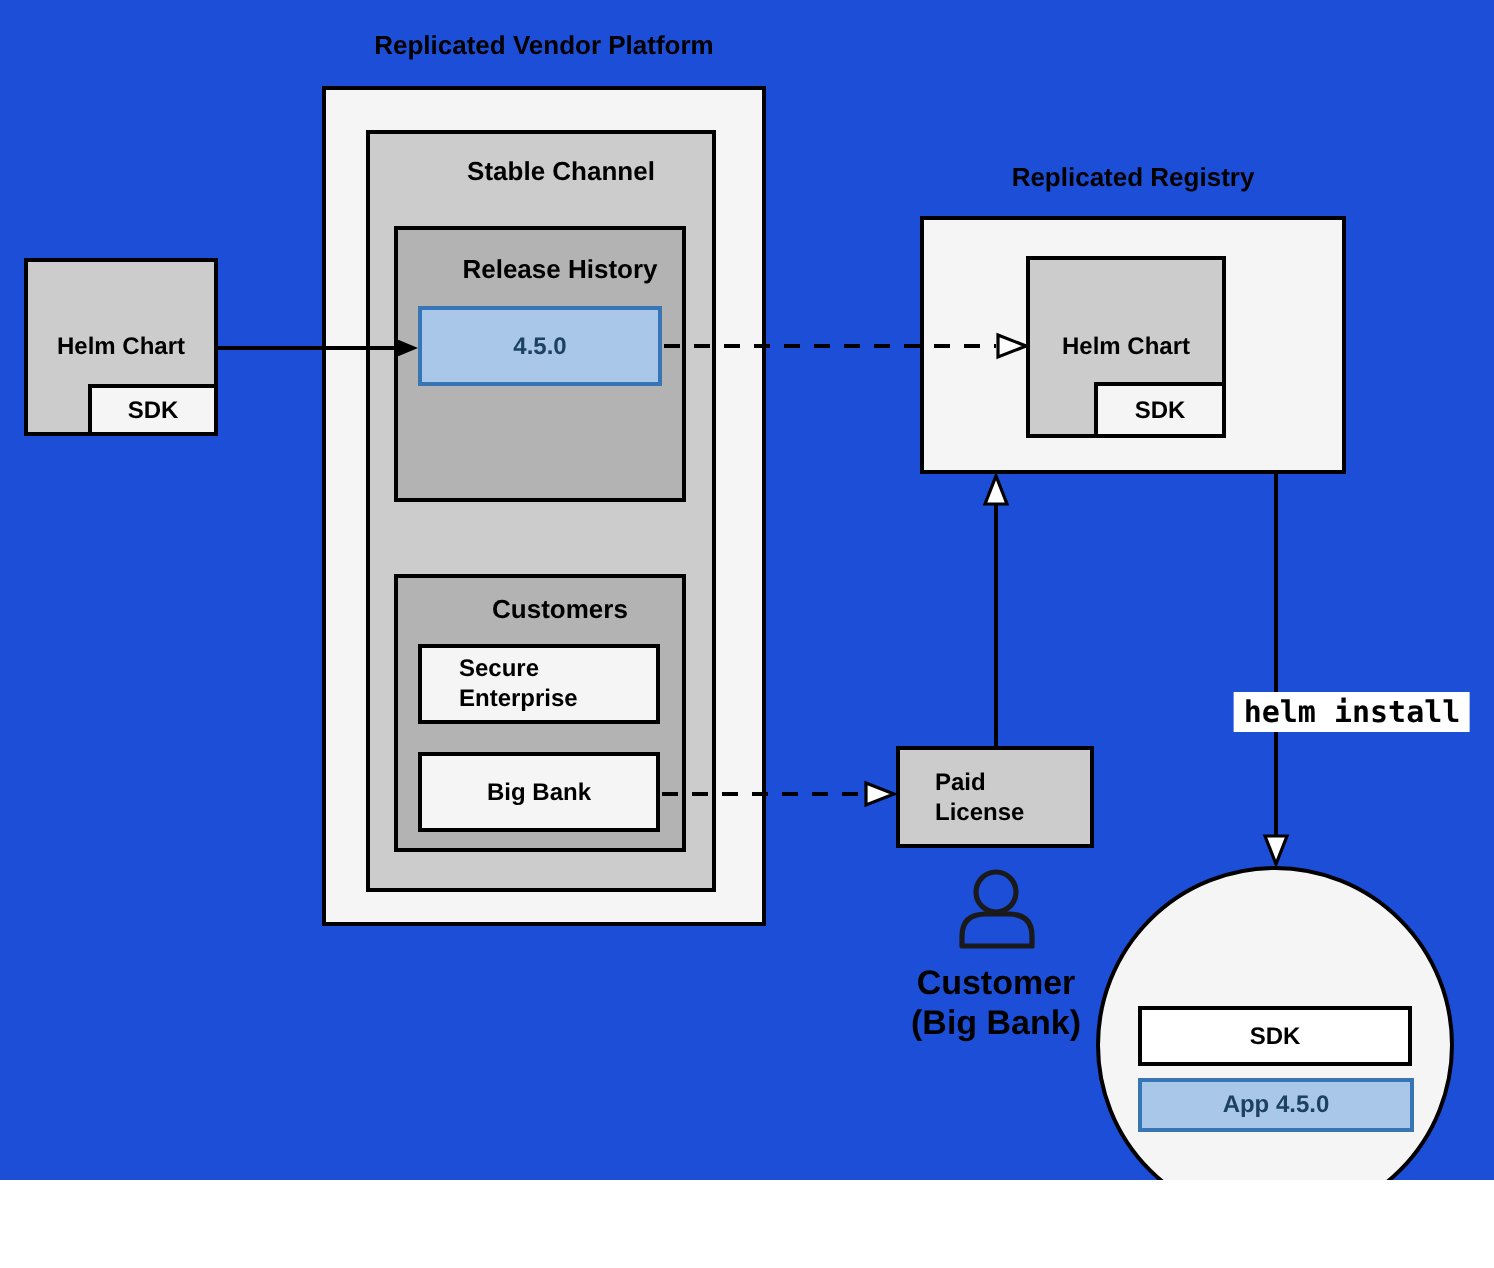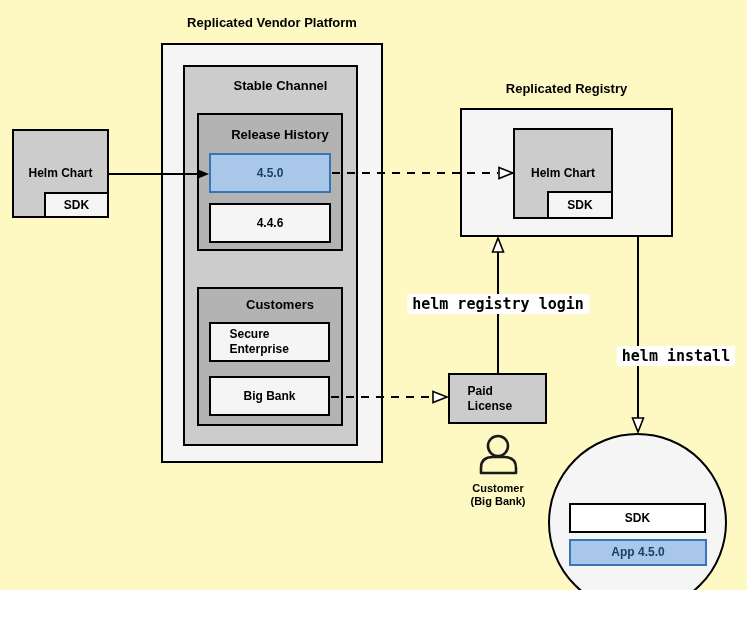--- a/index.html
+++ b/index.html
@@ -1,17 +1,17 @@
 <!DOCTYPE html>
 <html style="--box-light: #F5F5F5; --box-gray: #CCCCCC; --box-dark: #B3B3B3; --blue-fill: #A9C7E8; --blue-border: #3875B5; --blue-text: #1C4161; --line: #000000;"><head>
 <meta charset="utf-8">
 <style>
   html,body{margin:0;padding:0;background:#ffffff;}
   .diagram{
-    position:relative;width:747px;height:590px;background:#fef9c3;
+    position:relative;width:747px;height:590px;background:#1d4ed8;
     font-family:"Liberation Sans",sans-serif;font-weight:bold;color:#000;
     overflow:hidden;
   }
   .box{
     position:absolute;box-sizing:border-box;border:2px solid #000;
   }
   .fill-light{background:var(--box-light,#F5F5F5);}
   .fill-gray{background:var(--box-gray,#CCCCCC);}
   .fill-dark{background:var(--box-dark,#B3B3B3);}
   .fill-white{background:#FFFFFF;}
@@ -37,21 +37,21 @@
   .mono-label{
     position:absolute;background:#ffffff;padding:1px 5px;
     font-family:"DejaVu Sans Mono",monospace;font-weight:bold;font-size:15px;
     white-space:nowrap;transform:translateX(-50%);
   }
   .two-line{width:80px;margin:0 auto;}
   svg.overlay{position:absolute;left:0;top:0;pointer-events:none;}
   .layer-lines{z-index:5;}
   .layer-labels{z-index:6;}
   .customer-caption{
-    position:absolute;text-align:center;font-size:11px;line-height:1.2;
+    position:absolute;text-align:center;font-size:17px;line-height:1.2;
     transform:translateX(-50%);
   }
 </style>
 </head>
 <body>
 
 <div class="diagram">
 
   <div class="ext-title" style="left:161px;top:15px;width:222px;">Replicated Vendor Platform</div>
   <div class="ext-title" style="left:460px;top:81px;width:213px;">Replicated Registry</div>
@@ -61,21 +61,20 @@
   <div class="box fill-gray" style="left:183px;top:65px;width:175px;height:381px;">
     <div class="box-title" style="top:11px;">Stable Channel</div>
   </div>
 
   <div class="box fill-dark" style="left:197px;top:113px;width:146px;height:138px;">
     <div class="box-title" style="top:12px;">Release History</div>
   </div>
 
   <div class="box fill-blue center-label" style="left:209px;top:153px;width:122px;height:40px;">4.5.0</div>
 
-  <div class="box fill-light center-label" style="left:209px;top:203px;width:122px;height:40px;">4.4.6</div>
 
   <div class="box fill-dark" style="left:197px;top:287px;width:146px;height:139px;">
     <div class="box-title" style="top:8px;">Customers</div>
   </div>
 
   <div class="box fill-light center-label" style="left:209px;top:376px;width:121px;height:40px;">Big Bank</div>
 
   <div class="box fill-light center-label" style="left:209px;top:322px;width:121px;height:40px;">
     <span class="two-line">Secure Enterprise</span>
   </div>
@@ -121,21 +120,20 @@
       <line x1="638" y1="237" x2="638" y2="418" stroke="#000" stroke-width="2"></line>
       <polygon points="632.5,418 638,432 643.5,418" fill="#fff" stroke="#000" stroke-width="1.6"></polygon>
     </g>
 
     <g fill="none" stroke="#1a1a1a" stroke-width="2.6" stroke-linejoin="round" stroke-linecap="round">
       <circle cx="498" cy="446" r="10"></circle>
       <path d="M481 473 L481 468 Q481 457 493 457 L504 457 Q516 457 516 468 L516 473 Z"></path>
     </g>
   </svg>
 
-  <div class="mono-label layer-labels" style="left:498px;top:294px;">helm registry login</div>
   <div class="mono-label layer-labels" style="left:676px;top:346px;">helm install</div>
 
   <div class="customer-caption layer-labels" style="left:498px;top:482px;">
     <div>Customer</div>
     <div>(Big Bank)</div>
   </div>
 
 </div>
 
 </body></html>

